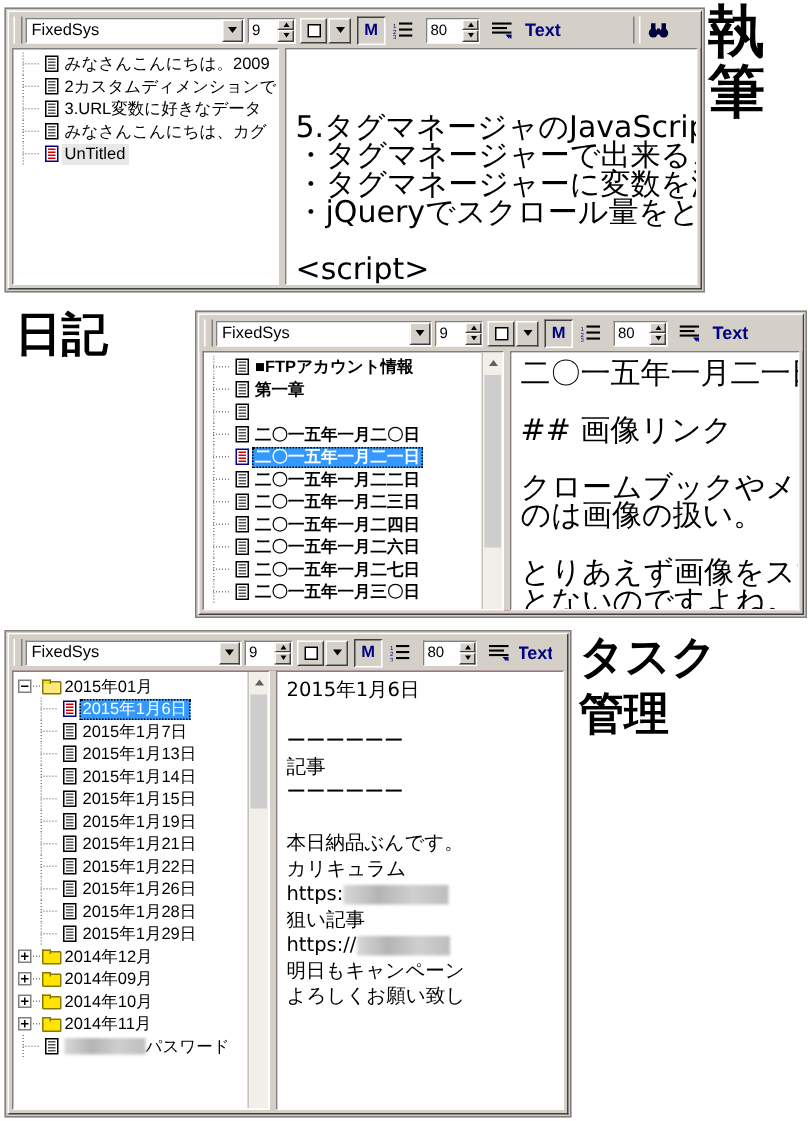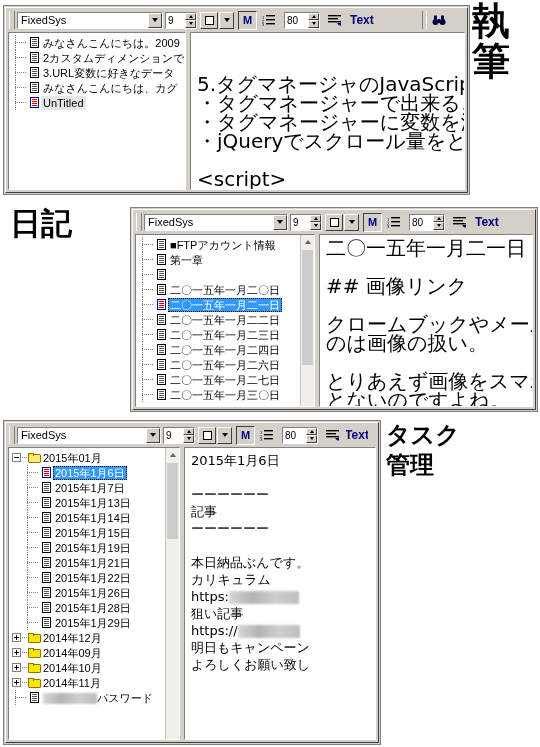--- a/index.html
+++ b/index.html
@@ -479,21 +479,21 @@
           <rect x="0" y="7" width="13" height="1.4" fill="#000"></rect>
           <path d="M9 9 L13 9 L13 12 L11.5 10.6 L11.5 12 Z" fill="#000080"></path>
         </svg>
       </div>
       <div class="tbtn" style="margin-left:4px;">
         <span class="textbtn">Text</span>
       </div>
     </div>
 
     <div class="client" style="top:24px;bottom:2px;">
-      <div class="pane" style="width:180px;display:flex;">
+      <div class="pane" style="width:201px;display:flex;font-weight:bold;">
         <div style="flex:1;position:relative;overflow:hidden;">
           <div class="tree" id="w2tree">
               <div class="trow">
                 <span class="tline"></span>
                 <span class="ticon">
                   <span class="doc-ic"></span>
                 </span>
                 <span class="tlabel">■FTPアカウント情報</span>
               </div>
               <div class="trow">
@@ -818,14 +818,14 @@
             <div style="height: 17px; white-space: nowrap;"><span>https://</span><span class="mask" style="width:62px;height:13px;"></span></div>
             <div style="height: 17px; white-space: nowrap;"><span>明日もキャンペーン</span></div>
             <div style="height: 17px; white-space: nowrap;"><span>よろしくお願い致し</span></div>
           </div>
       </div>
     </div>
 
   </div>
 </div>
 
-<div class="caption" style="left:386px;top:420px;font-size:24px;line-height:1.25;">タスク
+<div class="caption" style="left:386px;top:420px;font-size:30px;line-height:1.25;">タスク
 管理</div>
 
 </body></html>

